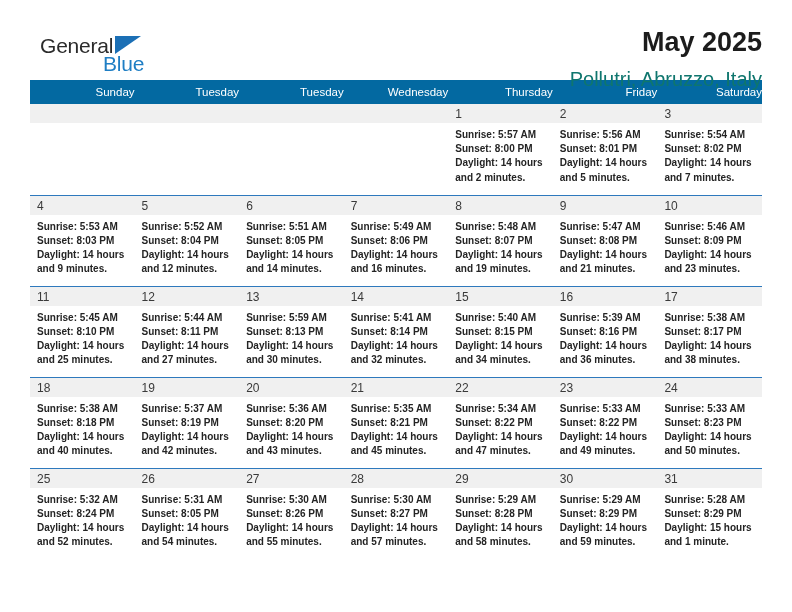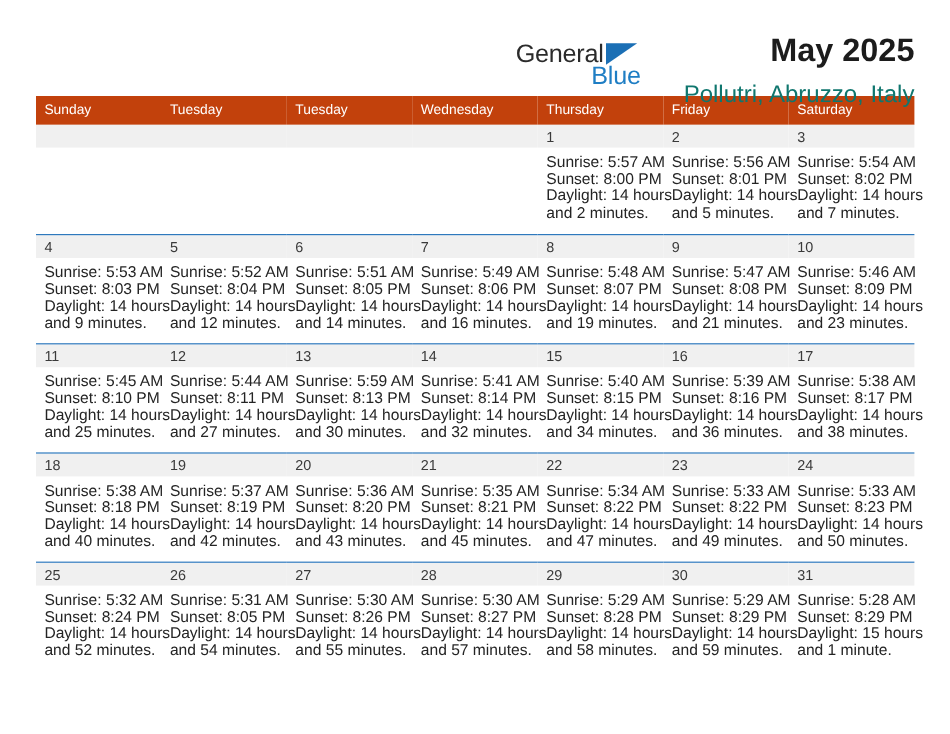--- a/index.html
+++ b/index.html
@@ -18,21 +18,21 @@
     width: 792px;
     height: 612px;
     box-sizing: border-box;
     padding: 0 30px;
   }
 
   
   .header {
     display: flex;
     align-items: flex-start;
-    justify-content: flex-end;
+    justify-content: space-between;
     padding-top: 28px;
     height: 68px;
     box-sizing: border-box;
   }
   .brand {
     position: relative;
     width: 150px;
     height: 52px;
   }
   .brand-general {
@@ -77,25 +77,25 @@
   }
 
   
   .calendar {
     margin-top: 12px;
     width: 732px;
     border-collapse: collapse;
     table-layout: fixed;
   }
   .calendar th {
-    background: #c2410c;
+    background: #0369a1;
     color: #ffffff;
     font-size: 11.5px;
     font-weight: normal;
-    text-align: left;
+    text-align: right;
     padding: 6px 0 6px 7px;
     height: 20px;
     box-sizing: border-box;
   }
   .calendar td {
     vertical-align: top;
     padding: 0;
     border-top: 1px solid #2e79bd;
     height: 91px;
     box-sizing: border-box;
@@ -109,23 +109,24 @@
     color: #3a3a3a;
     padding: 3px 0 4px 7px;
     height: 19px;
     box-sizing: border-box;
   }
   .daynum.empty {
     color: transparent;
   }
   .cell-lines {
     padding: 5px 6px 0 7px;
-    font-size: 13px;
+    font-size: 10px;
     line-height: 14.2px;
     color: #242424;
+    font-weight: bold;
   }
   .cell-lines div {
     white-space: nowrap;
   }
 </style>
 </head>
 <body>
 
 <div class="page">
 

